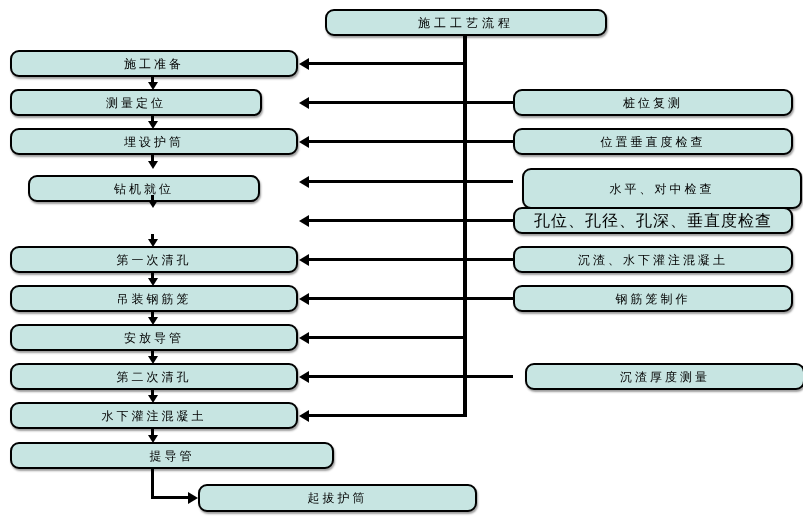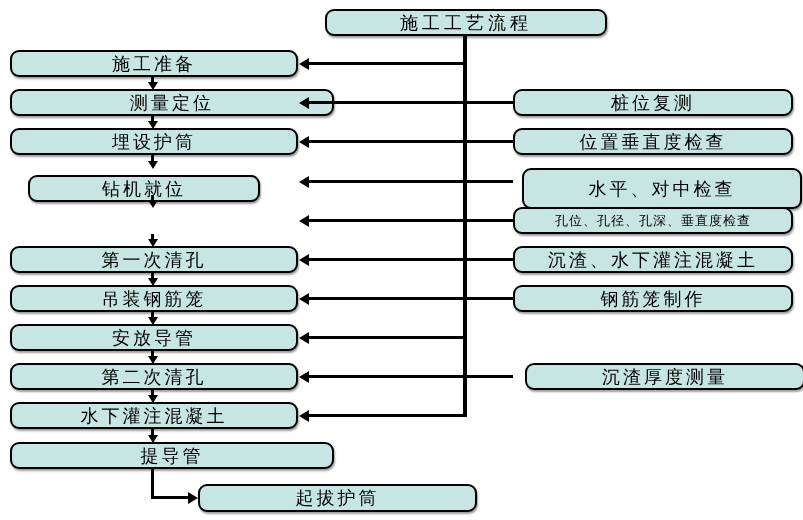--- a/index.html
+++ b/index.html
@@ -23,27 +23,27 @@
 
   .box {
     position: absolute;
     background: var(--box-fill);
     border: 2px solid var(--box-border);
     border-radius: 9px;
     box-shadow: 1px 2px 2px rgba(40,40,40,0.45);
     display: flex;
     align-items: center;
     justify-content: center;
-    font-size: 18px;
+    font-size: 12px;
     letter-spacing: 3px;
     color: var(--text);
     white-space: nowrap;
     line-height: 1;
   }
-  .box.small { font-size: 13px; letter-spacing: 1px; }
+  .box.small { font-size: 16px; letter-spacing: 1px; }
 
   
   .line {
     position: absolute;
     background: var(--connector);
   }
 
   
   .harrow { position: absolute; height: 3px; background: var(--connector); }
   .harrow::before {
@@ -83,21 +83,21 @@
 </head>
 <body>
 
 <div class="canvas">
 
   <div class="box" style="left:325px; top:9px; width:282px; height:27px; letter-spacing:4px;">施工工艺流程</div>
 
   <div class="line" style="left:463px; top:36px; width:4px; height:381px;"></div>
 
   <div class="box" style="left:10px; top:50px;  width:288px; height:27px;">施工准备</div>
-  <div class="box" style="left:10px; top:89px;  width:324px; height:27px;">测量定位</div>
+  <div class="box" style="left:10px; top:89px;  width:252px; height:27px;border-radius:8px;">测量定位</div>
   <div class="box" style="left:10px; top:128px; width:288px; height:27px;">埋设护筒</div>
   <div class="box" style="left:28px; top:168px; width:232px; height:27px;margin-top:7px;">钻机就位</div>
   <div class="box" style="left:10px; top:246px; width:288px; height:27px;">第一次清孔</div>
   <div class="box" style="left:10px; top:285px; width:288px; height:27px;">吊装钢筋笼</div>
   <div class="box" style="left:10px; top:324px; width:288px; height:27px;">安放导管</div>
   <div class="box" style="left:10px; top:363px; width:288px; height:27px;">第二次清孔</div>
   <div class="box" style="left:10px; top:402px; width:288px; height:27px;">水下灌注混凝土</div>
   <div class="box" style="left:10px; top:442px; width:324px; height:27px;">提导管</div>
 
   <div class="box" style="left:513px; top:89px;  width:280px; height:27px;">桩位复测</div>

